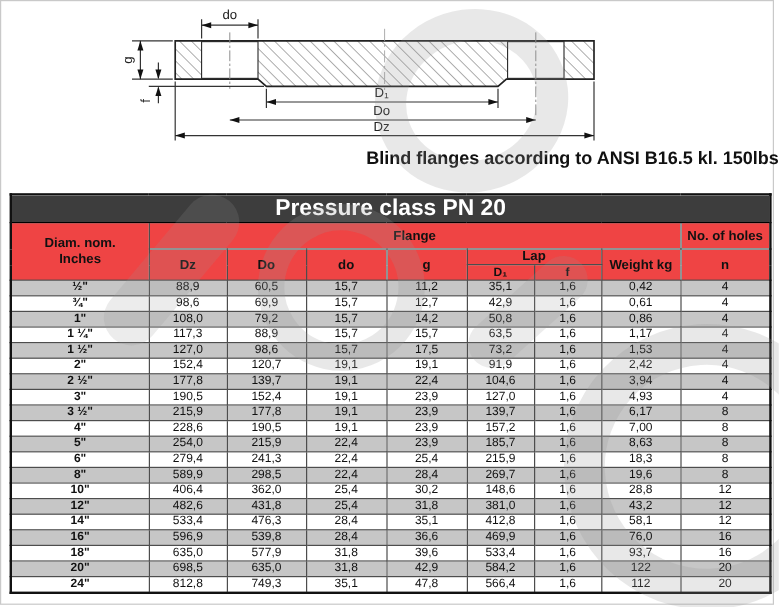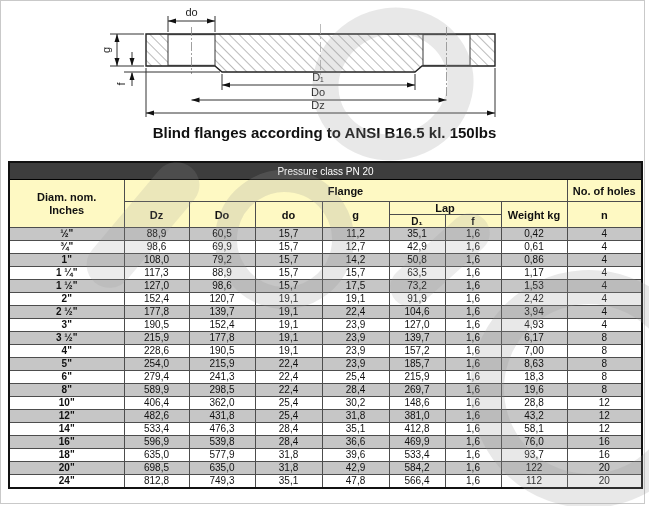--- a/index.html
+++ b/index.html
@@ -12,35 +12,35 @@
     border:1px solid #c9c9c9;pointer-events:none;z-index:0;}
 
   
   .wm{position:absolute;pointer-events:none;z-index:6;border-radius:50%;}
   .wm-ring{border-style:solid;border-color:rgba(150,150,150,0.22);background:transparent;}
   .wm-bar{background:rgba(150,150,150,0.18);border-radius:24px;}
 
   
   .diagram{position:absolute;left:0;top:4px;width:649px;height:118px;z-index:1;}
   .caption{
-    position:absolute;left:0;top:124px;width:649px;text-align:center;
+    position:absolute;left:0;top:124px;width:649px;text-align:right;
     font-size:15px;font-weight:bold;letter-spacing:0px;z-index:1;
   }
 
   
   .tbl-wrap{position:absolute;left:8px;top:161px;width:633px;z-index:1;}
   table{border-collapse:collapse;table-layout:fixed;width:633px;}
   th,td{border:1px solid #4d4d4d;text-align:center;vertical-align:middle;
     padding:0;overflow:hidden;white-space:nowrap;}
   table{border:2px solid #111;}
   .bar-row th{
     background:var(--bar-bg,#3d3d3d);color:var(--bar-fg,#ffffff);
-    font-size:10px;font-weight:normal;height:16px;border:1px solid #000;
+    font-size:19px;font-weight:bold;height:16px;border:1px solid #000;
   }
-  thead th{font-size:11px;font-weight:bold;background:#fef9c3;}
+  thead th{font-size:11px;font-weight:bold;background:#ef4444;}
   .r1 th{height:21px;}
   .r2 th{height:12px;}
   .r3 th{height:12px;font-size:10px;}
   .diam-head{line-height:13px;}
   tbody td{height:12px;font-size:10px;line-height:12px;}
   tbody td.diam-col{font-weight:bold;}
   tbody tr.stripe td{background:var(--stripe,#c6c6c6);}
   tbody tr:not(.stripe) td{background:#ffffff;}
 
   

